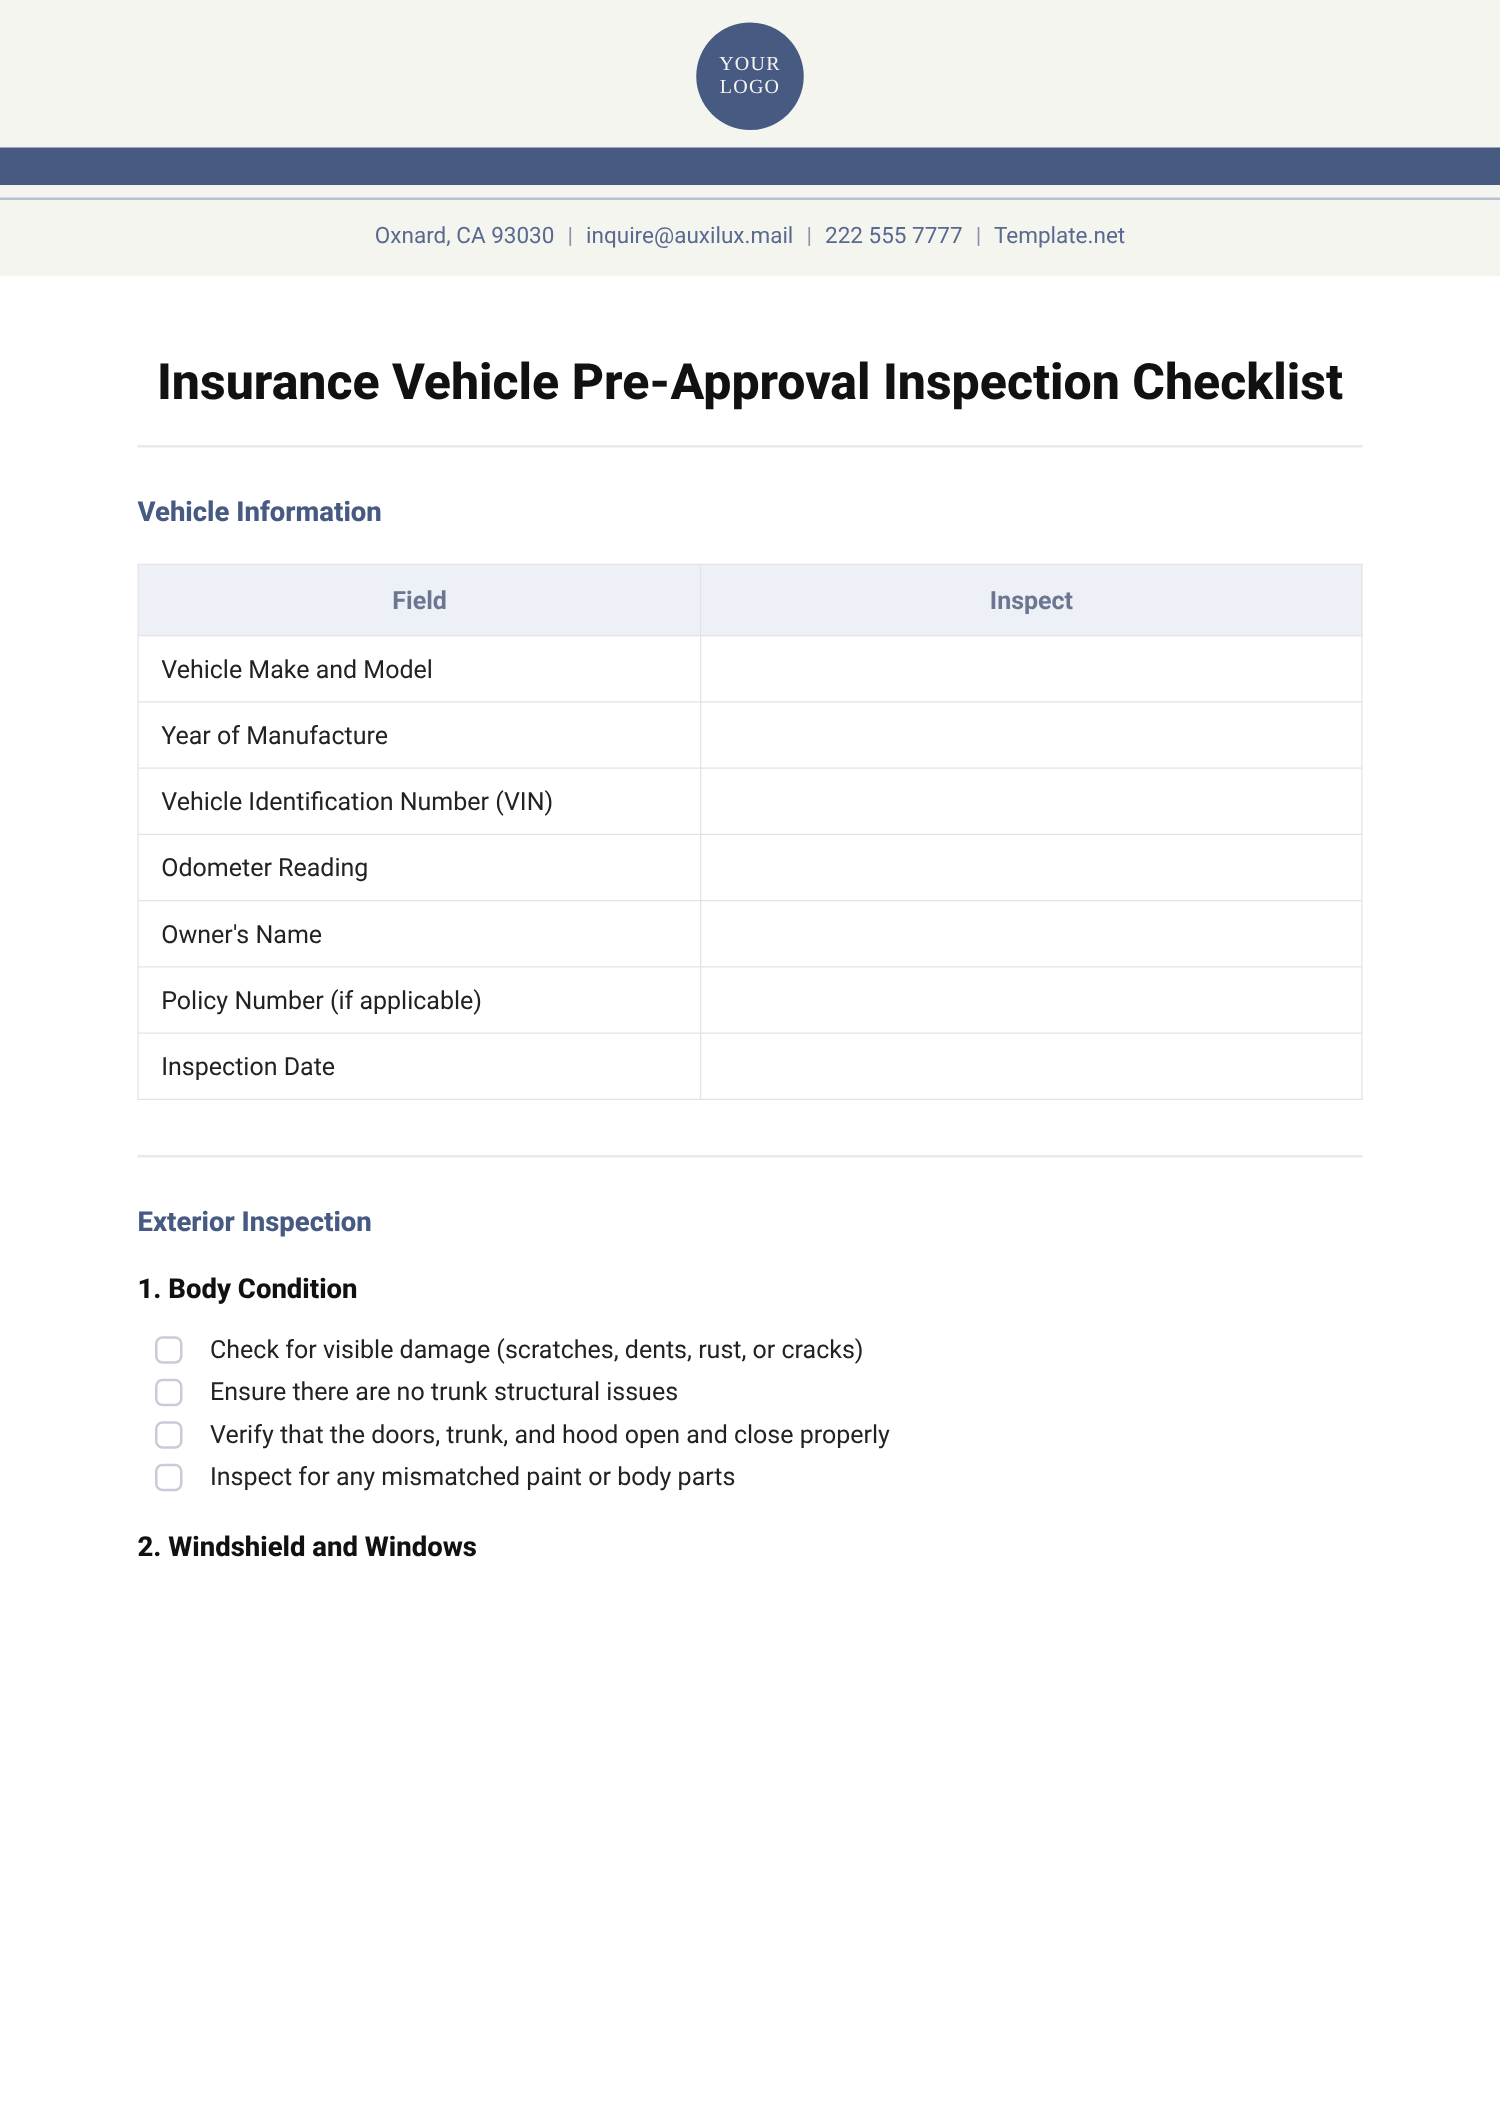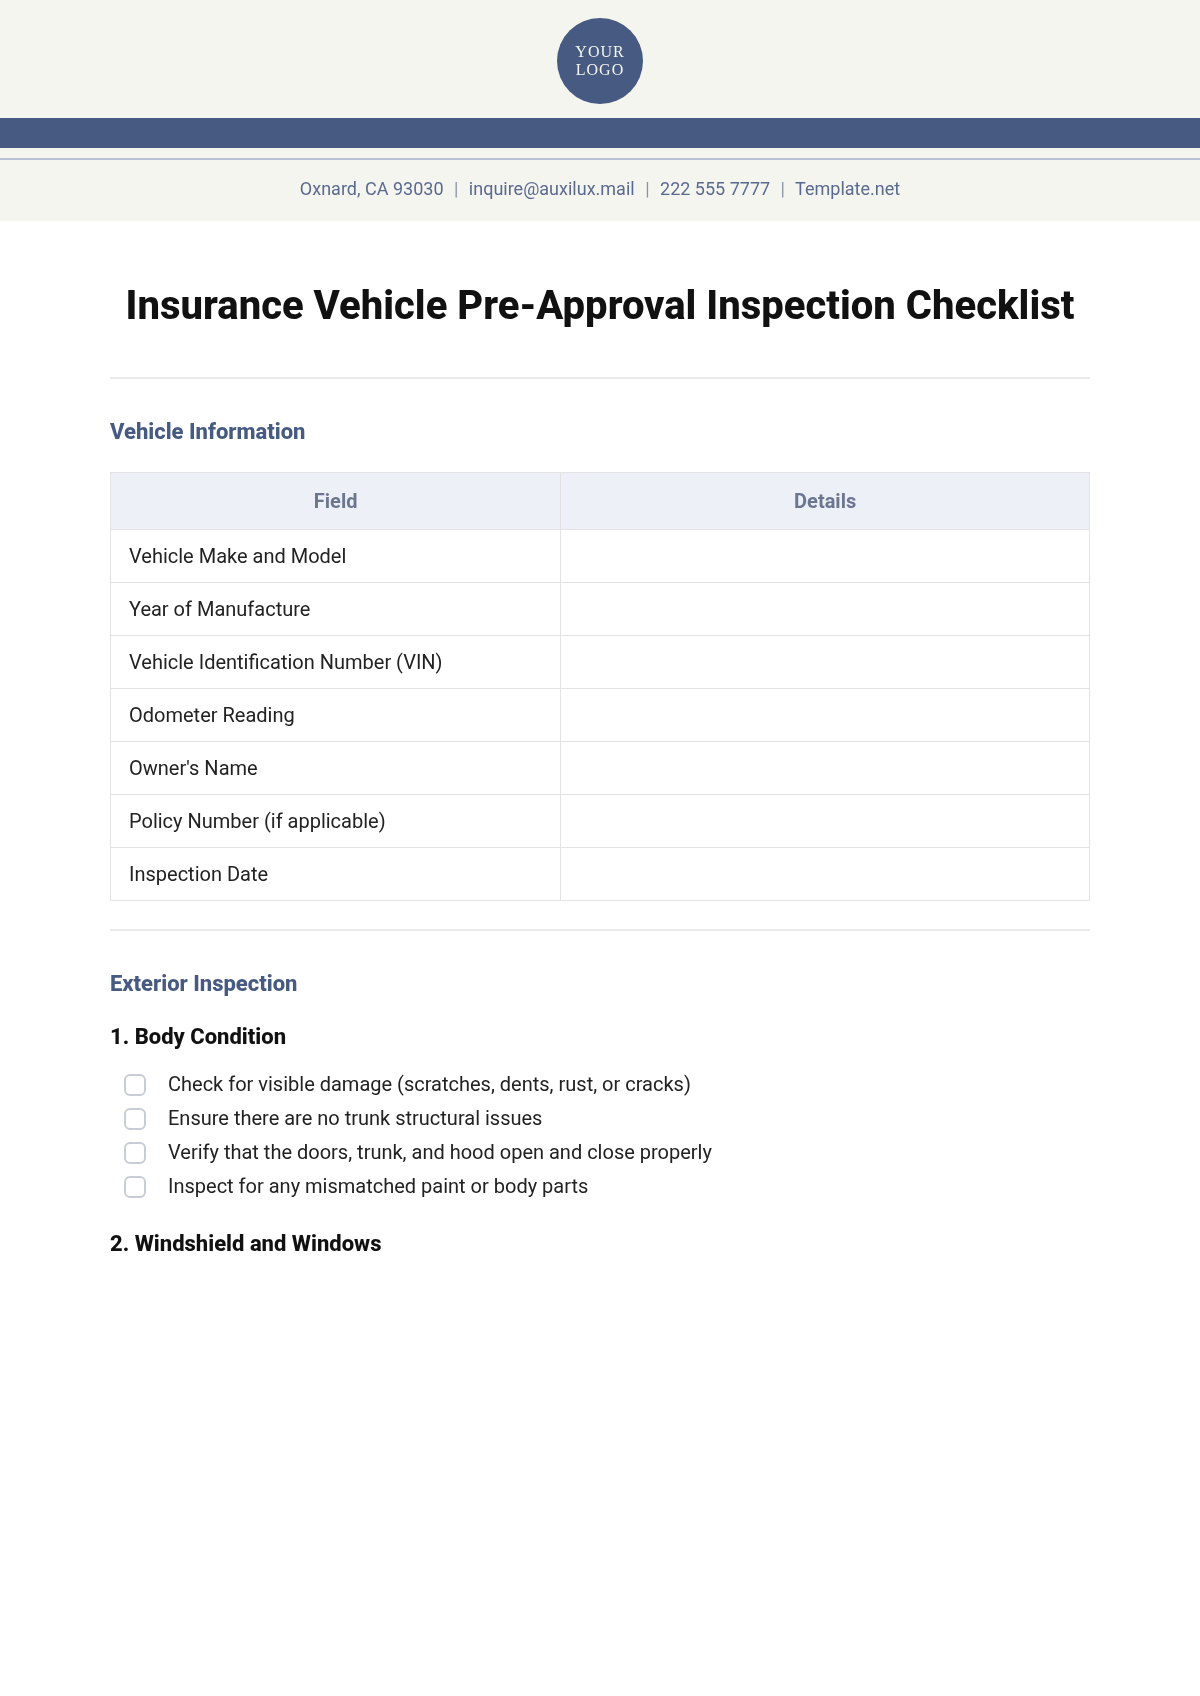--- a/index.html
+++ b/index.html
@@ -57,37 +57,37 @@
   }
   .content {
     padding: 60px 110px 40px 110px;
   }
   .doc-title {
     font-size: 40px;
     font-weight: 800;
     text-align: center;
     line-height: 1.25;
     color: #111;
-    margin-bottom: 46px;
+    margin-bottom: 25px;
   }
   .hr {
     border: none;
     border-top: 2px solid #eaeaea;
     margin: 0 0 40px 0;
   }
   .section-title {
     font-size: 22px;
     font-weight: 800;
     color: #475a82;
     margin-bottom: 28px;
   }
   table.info-table {
     width: 100%;
     border-collapse: collapse;
-    margin-bottom: 28px;
+    margin-bottom: 44px;
   }
   table.info-table th {
     background: #eef0f8;
     color: #6b7690;
     font-weight: 700;
     font-size: 20px;
     padding: 16px 18px;
     text-align: center;
     border: 1px solid #e3e3e3;
   }
@@ -162,21 +162,21 @@
   <h1 class="doc-title">Insurance Vehicle Pre-Approval Inspection Checklist</h1>
 
   <hr class="hr">
 
   <h2 class="section-title">Vehicle Information</h2>
 
   <table class="info-table">
     <thead>
       <tr>
         <th>Field</th>
-        <th>Details</th>
+        <th>Inspect</th>
       </tr>
     </thead>
     <tbody>
       <tr>
         <td class="field-cell">Vehicle Make and Model</td>
         <td class="details-cell"></td>
       </tr>
       <tr>
         <td class="field-cell">Year of Manufacture</td>
         <td class="details-cell"></td>

